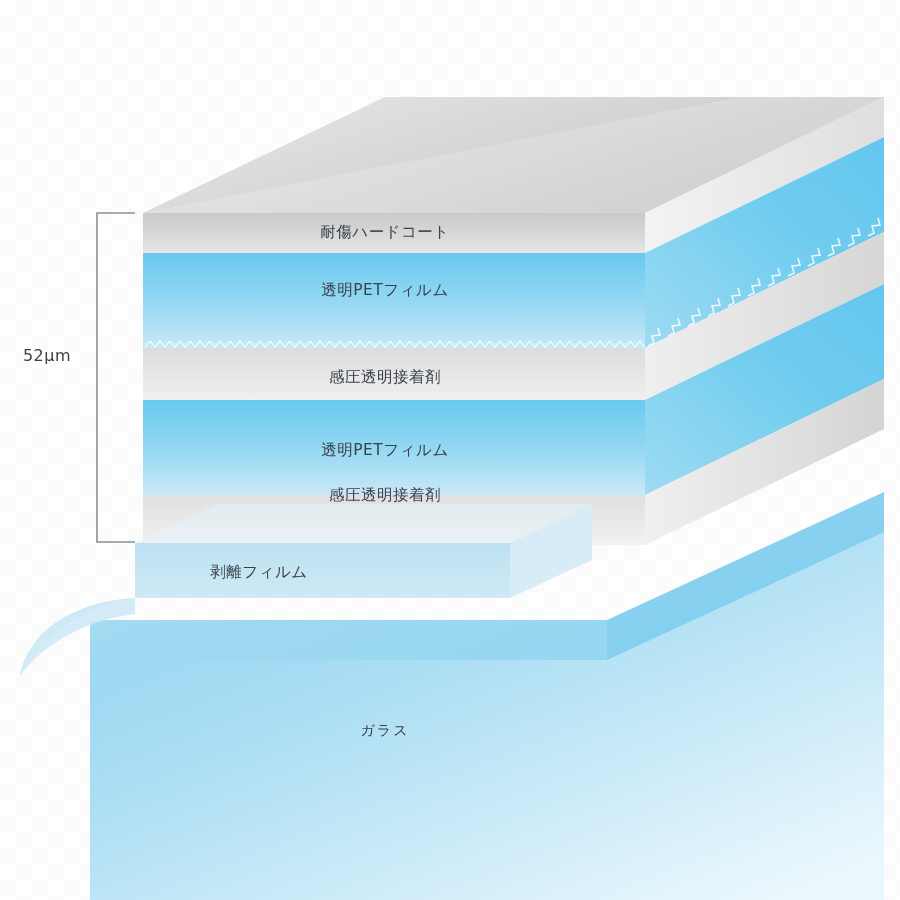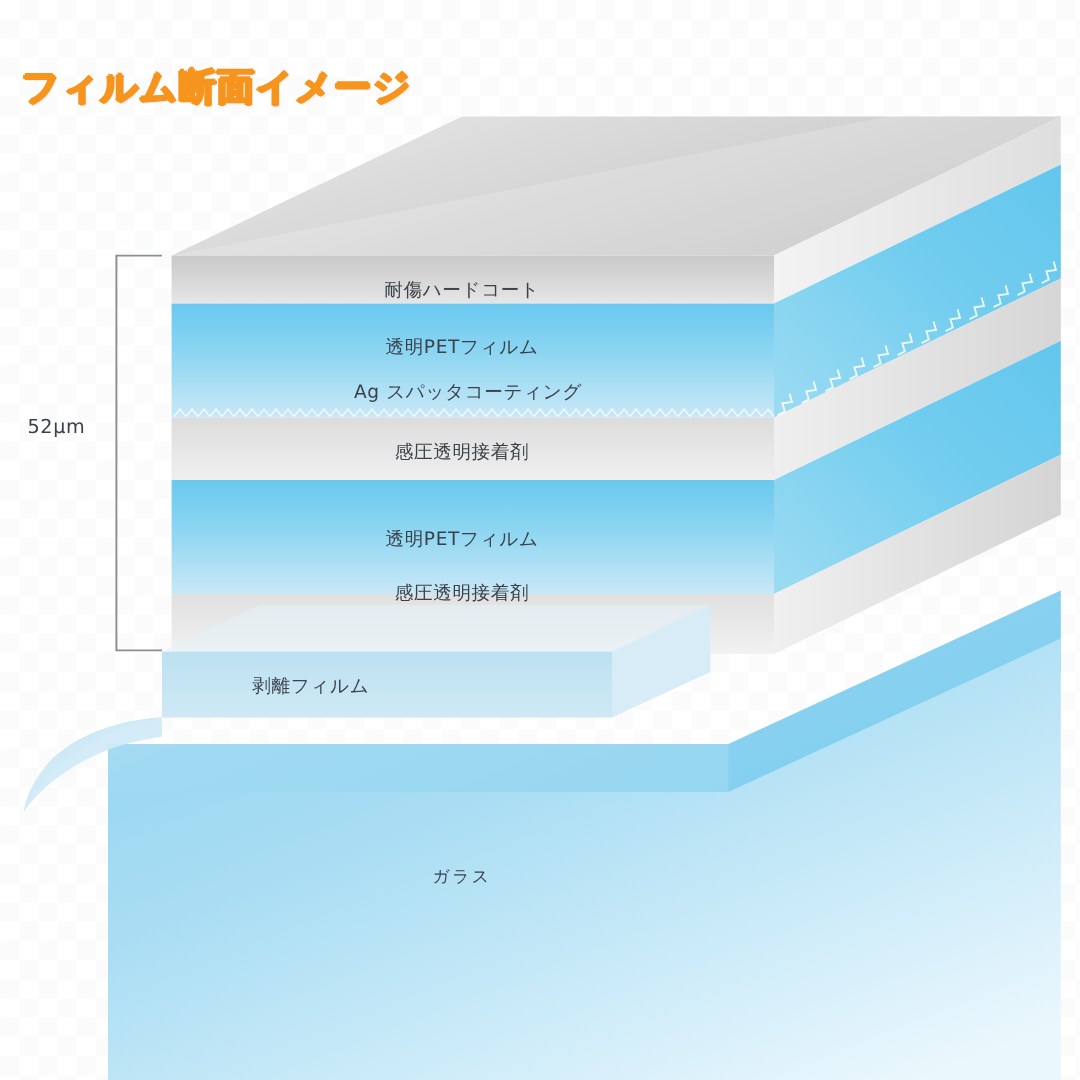--- a/index.html
+++ b/index.html
@@ -185,29 +185,27 @@
       <rect x="135" y="543" width="375" height="55" fill="url(#gRELfront)"></rect>
       <polygon points="510,543 592,504 592,560 510,598" fill="#d7ecf7"></polygon>
       <polygon points="135,543 510,543 592,504 217,504" fill="#e3f2fa" opacity="0.55"></polygon>
     </g>
 
     <g fill="none" stroke="#8a8f95" stroke-width="1.6">
       <path d="M135,213 L97,213 L97,542 L135,542"></path>
     </g>
   </svg>
 
-  <div class="title">フィルム断面イメージ</div>
 
   <div class="thick" style="left:47px; top:355px;">52μm</div>
 
-  <div class="lbl" style="left:385px; top:242px;">耐傷ハードコート</div>
+  <div class="lbl" style="left:385px; top:232px;">耐傷ハードコート</div>
 
   <div class="lbl" style="left:385px; top:290px;">透明PETフィルム</div>
 
-  <div class="lbl" style="left:390px; top:327px;">Ag スパッタコーティング</div>
 
   <div class="lbl" style="left:385px; top:377px;">感圧透明接着剤</div>
 
   <div class="lbl" style="left:385px; top:450px;">透明PETフィルム</div>
 
   <div class="lbl" style="left:385px; top:495px;">感圧透明接着剤</div>
 
   <div class="lbl" style="left:259px; top:572px;">剥離フィルム</div>
 
   <div class="lbl glass" style="left:385px; top:731px;">ガラス</div>

